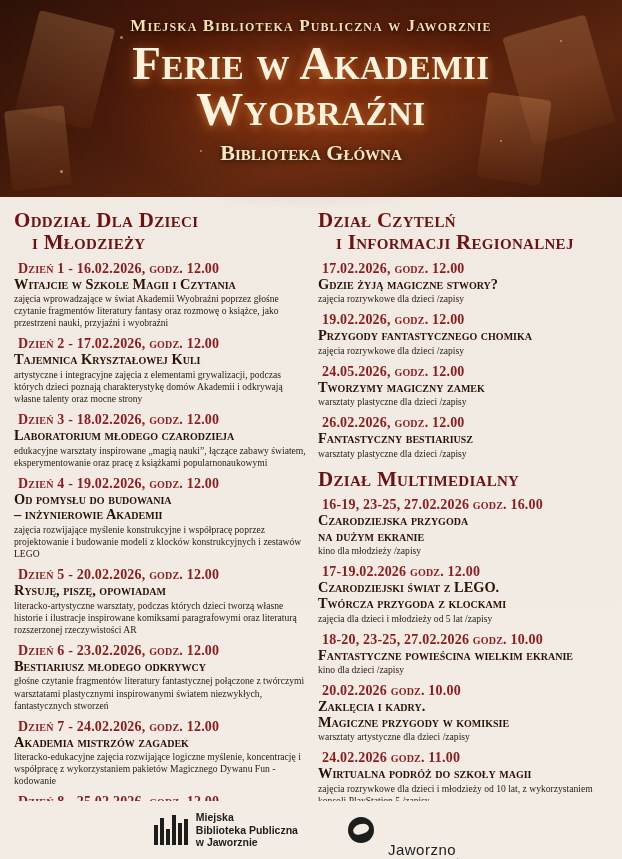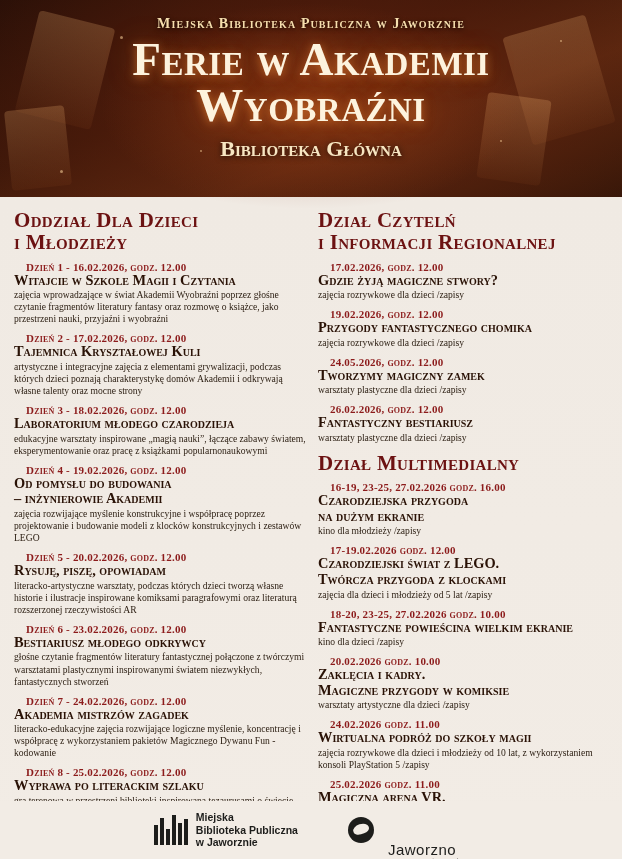--- a/index.html
+++ b/index.html
@@ -38,21 +38,21 @@
   }
   .glow-page {
     position:absolute; pointer-events:none;
     background:linear-gradient(180deg, rgba(255,190,120,0.22), rgba(255,140,60,0.05));
     border-radius:4px;
     transform:rotate(-10deg);
   }
   .kicker {
     position:relative;
     margin:0; padding-top:16px;
-    font-size:14px;
+    font-size:17px;
     letter-spacing:1.1px;
     color:#f6dfae;
     font-variant:small-caps;
     font-weight:bold;
     text-shadow:0 1px 4px rgba(0,0,0,.8);
   }
   .title {
     position:relative;
     margin:4px 0 0 0;
     font-size:47px;
@@ -84,24 +84,24 @@
   .col.right { width:286px; }
   h2.section {
     margin:0 0 2px 0;
     font-size:21px;
     line-height:1.06;
     font-variant:small-caps;
     font-weight:bold;
     color:#6c1212;
     letter-spacing:0.3px;
   }
-  h2.section .l2 { display:block; }
+  h2.section .l2 { display:block;margin-left:18px; }
   .date {
-    margin:7px 0 0 12px;
-    font-size:11px;
+    margin:7px 0 0 4px;
+    font-size:14px;
     font-weight:bold;
     font-variant:small-caps;
     color:#8c1b1b;
     letter-spacing:0.2px;
   }
   .ev-title {
     margin:0;
     font-size:14.4px;
     line-height:1.08;
     font-variant:small-caps;

